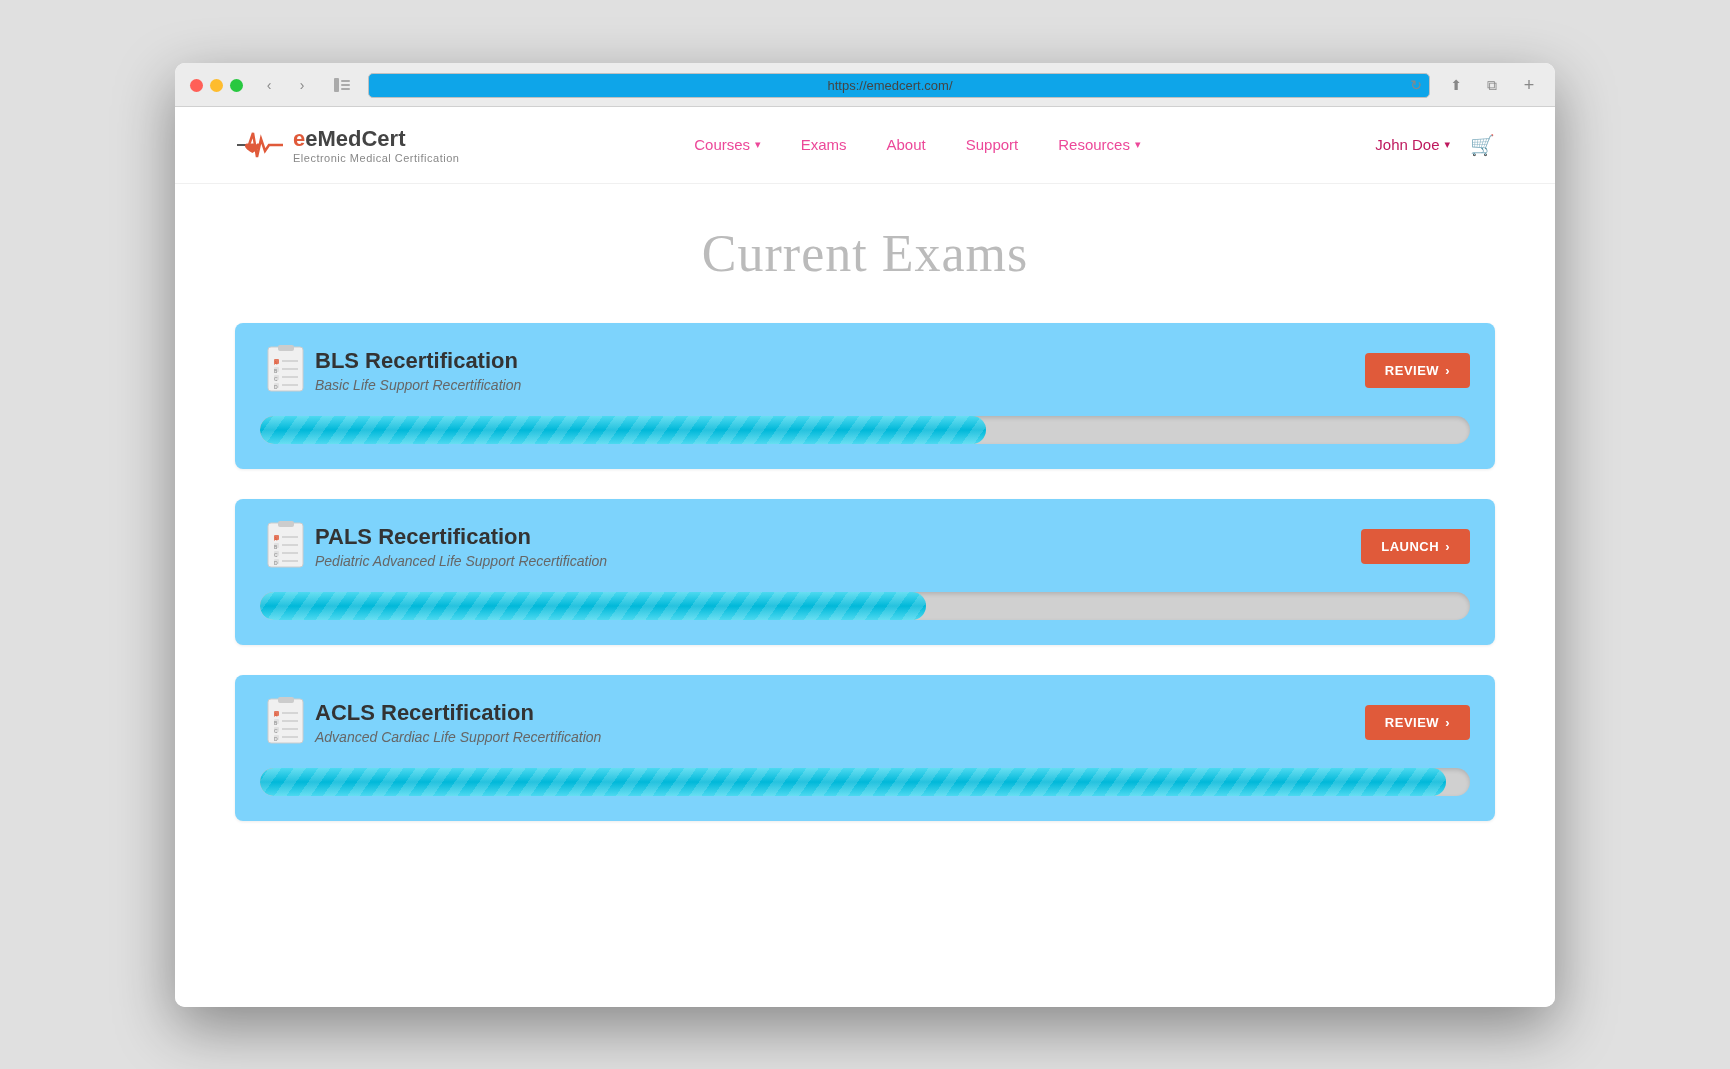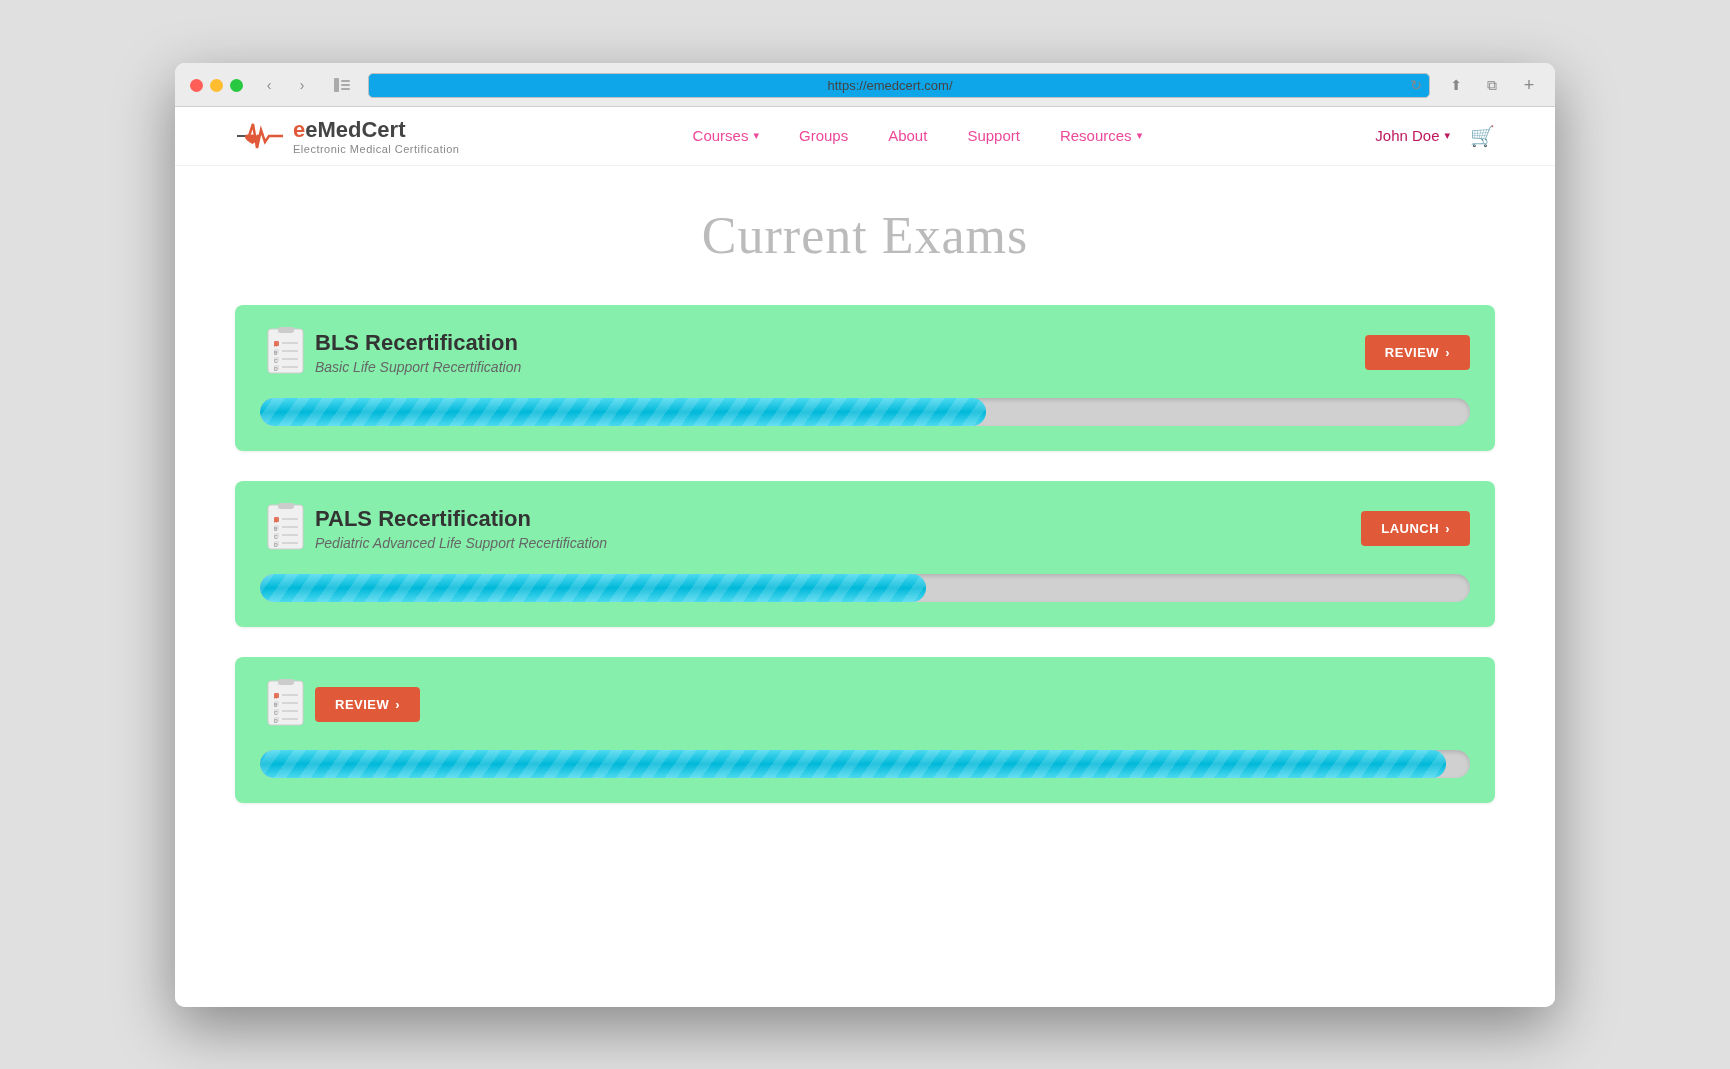--- a/index.html
+++ b/index.html
@@ -140,21 +140,21 @@
     }
 
     
     .website {
       background: #fff;
       min-height: 900px;
     }
 
     
     .site-header {
-      padding: 9px 60px;
+      padding: 18px 60px;
       display: flex;
       align-items: center;
       border-bottom: 1px solid #f0f0f0;
       gap: 40px;
     }
 
     .logo-area {
       display: flex;
       align-items: center;
       gap: 8px;
@@ -246,21 +246,21 @@
       font-size: 52px;
       font-weight: 300;
       color: #bbb;
       margin-bottom: 40px;
       letter-spacing: 1px;
       font-family: Liberation Serif, serif;
     }
 
     
     .exam-card {
-      background: #86efac;
+      background: #7dd3fc;
       border-radius: 8px;
       margin-bottom: 30px;
       padding: 20px 25px 25px;
       box-shadow: 0 1px 3px rgba(0,0,0,0.08);
     }
 
     .exam-header {
       display: flex;
       align-items: center;
       margin-bottom: 18px;
@@ -382,21 +382,21 @@
         <div class="logo-text-area">
           <div class="logo-name">
             <span>e</span><span style="color:#444">eMedCert</span>
           </div>
           <div class="logo-tagline">Electronic Medical Certification</div>
         </div>
       </div>
 
       <nav class="main-nav">
         <a class="nav-item has-dropdown" href="#">Courses</a>
-        <a class="nav-item" href="#">Groups</a>
+        <a class="nav-item" href="#">Exams</a>
         <a class="nav-item" href="#">About</a>
         <a class="nav-item" href="#">Support</a>
         <a class="nav-item has-dropdown" href="#">Resources</a>
       </nav>
 
       <div class="user-nav">
         <div class="user-name">John Doe</div>
         <div class="cart-icon">🛒</div>
       </div>
     </header>
@@ -480,20 +480,24 @@
             <text x="14" y="30" font-size="5" fill="#888">B</text>
             <rect x="14" y="32" width="5" height="5" rx="1" fill="#e0e0e0"></rect>
             <text x="14" y="38" font-size="5" fill="#888">C</text>
             <rect x="14" y="40" width="5" height="5" rx="1" fill="#e0e0e0"></rect>
             <text x="14" y="46" font-size="5" fill="#888">D</text>
             <line x1="22" y1="18" x2="38" y2="18" stroke="#ccc" stroke-width="1.5"></line>
             <line x1="22" y1="26" x2="38" y2="26" stroke="#ccc" stroke-width="1.5"></line>
             <line x1="22" y1="34" x2="38" y2="34" stroke="#ccc" stroke-width="1.5"></line>
             <line x1="22" y1="42" x2="38" y2="42" stroke="#ccc" stroke-width="1.5"></line>
           </svg>
+          <div class="exam-info">
+            <div class="exam-title">ACLS Recertification</div>
+            <div class="exam-subtitle">Advanced Cardiac Life Support Recertification</div>
+          </div>
           <button class="exam-action-btn">
             <span>REVIEW</span>
             <span>›</span>
           </button>
         </div>
         <div class="progress-bar-container">
           <div class="progress-bar-fill" style="width: 98%"></div>
         </div>
       </div>
 

